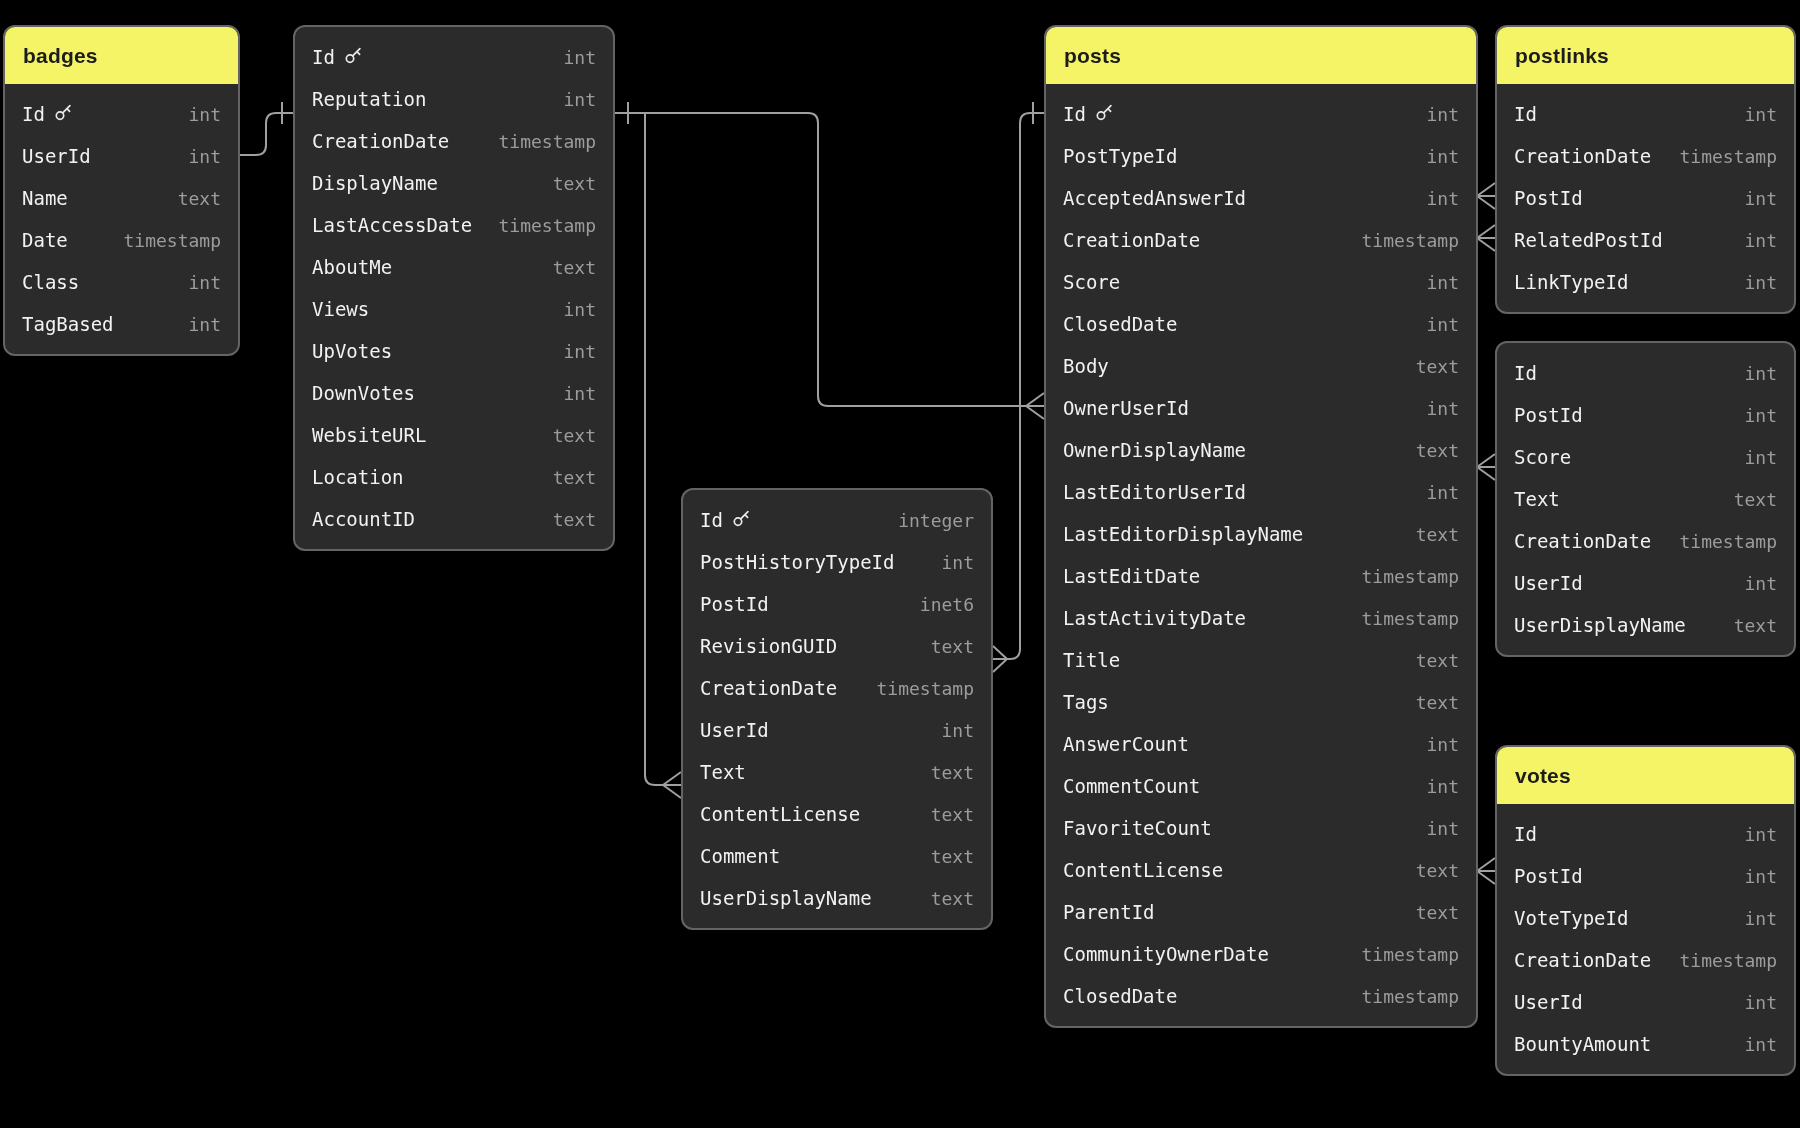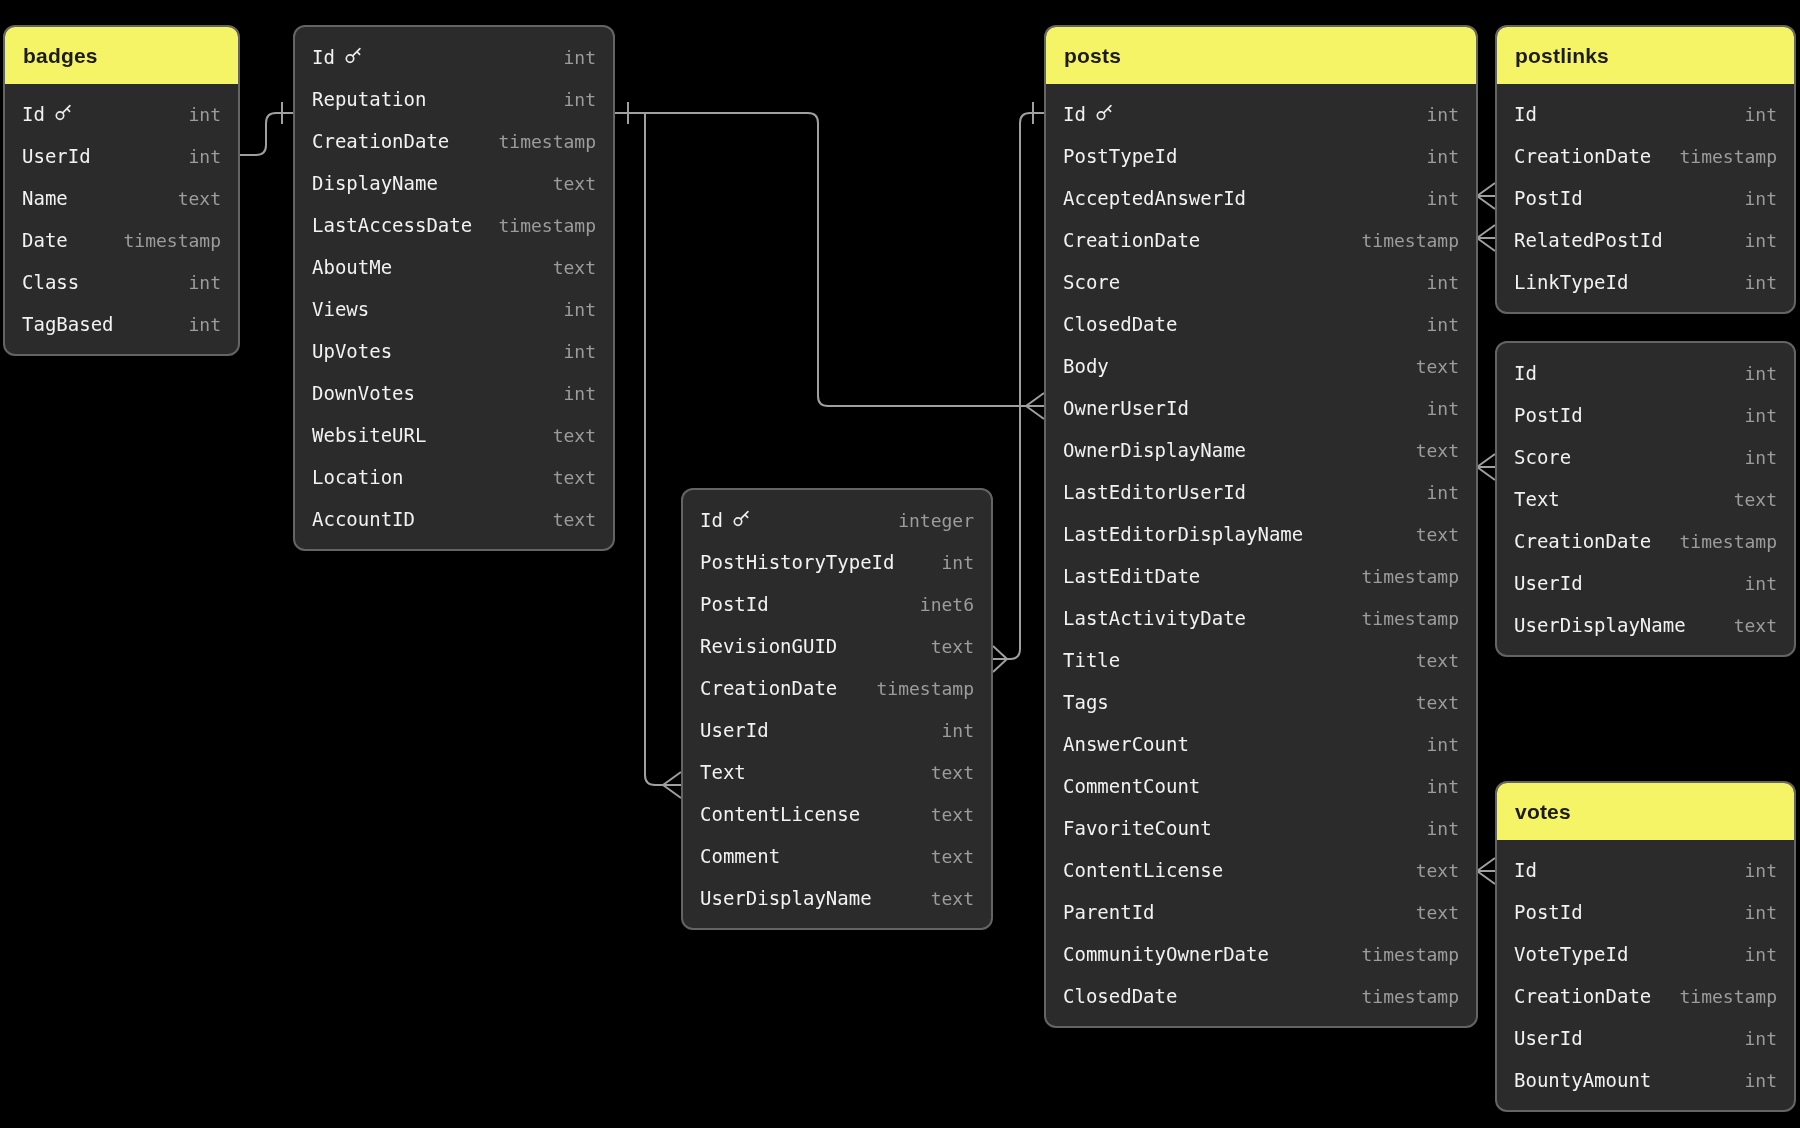--- a/index.html
+++ b/index.html
@@ -547,21 +547,21 @@
             <span class="field-type">int</span>
           </div>
           <div class="field-row">
             <span class="field-name">
               <span>UserDisplayName</span>
             </span>
             <span class="field-type">text</span>
           </div>
         </div>
       </div>
-      <div class="table-card" style="left: 1495px; top: 745px; width: 301px; margin-top: 36px;">
+      <div class="table-card" style="left: 1495px; top: 745px; width: 301px;">
         <div class="table-header">
           <span class="table-title">votes</span>
         </div>
         <div class="table-body">
           <div class="field-row">
             <span class="field-name">
               <span>Id</span>
             </span>
             <span class="field-type">int</span>
           </div>

